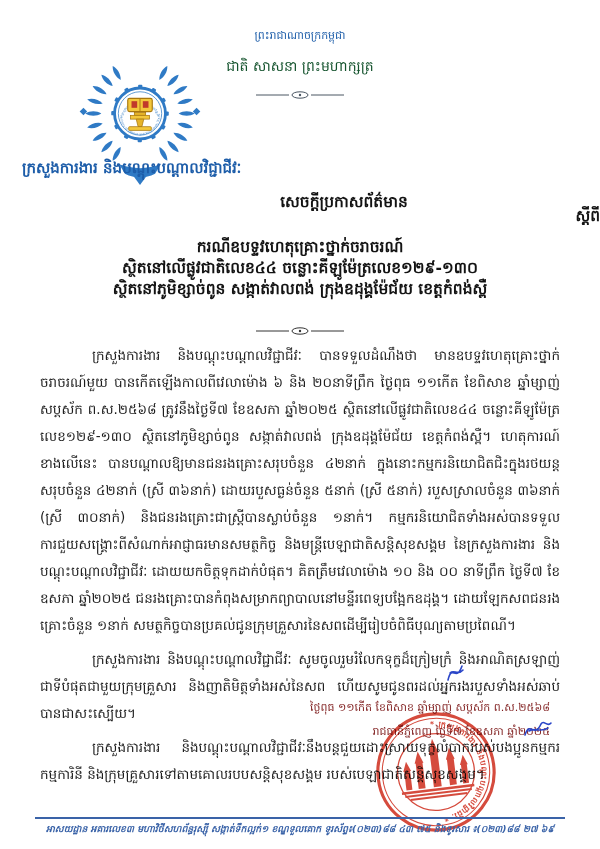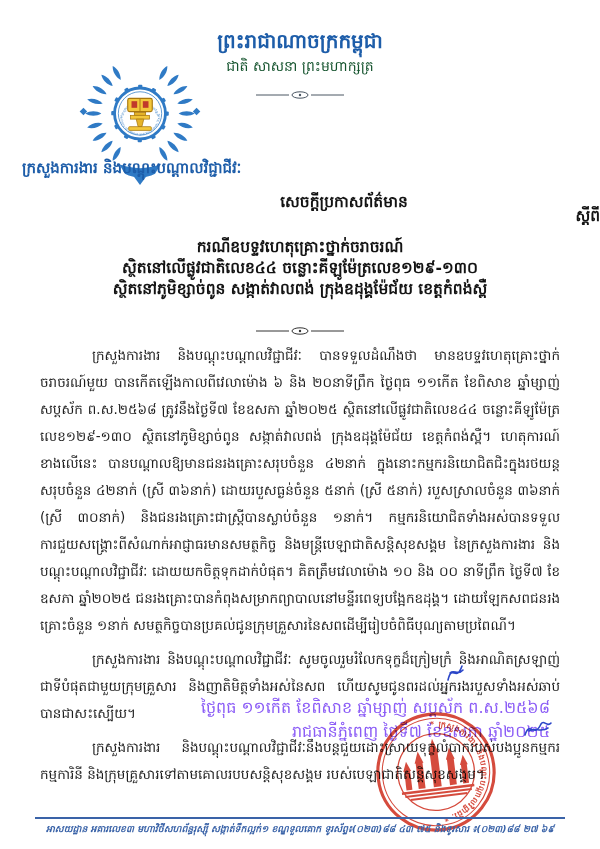--- a/index.html
+++ b/index.html
@@ -1,32 +1,32 @@
 <!DOCTYPE html>
 <html><head>
 <meta charset="utf-8">
 <style>
   html,body{margin:0;padding:0;background:#e8e8e8;}
   .page{
     position:relative;width:600px;height:849px;margin:0 auto;background:#ffffff;
     font-family:"DejaVu Sans","Liberation Sans",sans-serif;color:#1f1f1f;overflow:hidden;
   }
   .centered{position:absolute;left:0;width:100%;text-align:center;}
-  .kingdom-title{top:28px;font-size:20px;font-weight:700;color:#1d5da9;}
+  .kingdom-title{top:28px;font-size:11px;font-weight:400;color:#1d5da9;}
   .motto{top:57px;font-size:14px;color:#14532d;}
   .ornament{position:absolute;left:50%;transform:translateX(-50%);}
   .ornament-1{top:90px;}
   .ornament-2{top:326px;}
   .logo-wrap{position:absolute;left:72px;top:55px;width:136px;height:132px;}
   .ministry-name{position:absolute;left:22px;top:158px;font-size:15px;font-weight:700;color:#1d5da9;}
   .tb{position:absolute;left:0;width:100%;text-align:center;font-weight:700;color:#131313;font-size:15.5px;}
   .tb1{top:192px;padding-left:44px;}.tb2{top:206px;text-align:right;}.tb3{top:237px;}.tb4{top:258px;}.tb5{top:279px;}.tb6{top:301px;}
   .body-text{position:absolute;left:40px;top:342px;width:520px;font-size:13.5px;line-height:27px;text-align:justify;color:#1e1e1e;}
   .body-text p{margin:0 0 7px 0;text-indent:52px;}
-  .signoff{position:absolute;right:50px;top:696px;text-align:right;font-size:16px;line-height:24px;color:#8b5cf6;}
+  .signoff{position:absolute;right:50px;top:696px;text-align:right;font-size:11px;line-height:24px;color:#7f1d1d;}
   .seal{position:absolute;left:372px;top:708px;width:128px;height:128px;transform:rotate(-7deg);opacity:.92;mix-blend-mode:multiply;}
   .sig{position:absolute;}
   .sig-1{left:445px;top:660px;}
   .sig-2{left:523px;top:719px;}
   .footer-rule{position:absolute;left:35px;top:817px;width:530px;height:2px;background:#3a63a8;}
   .footer-address{position:absolute;left:0;top:823px;width:100%;text-align:center;font-size:9.3px;font-style:italic;font-weight:600;color:#3a63a8;}
   svg{display:block;}
 </style>
 </head>
 <body>

